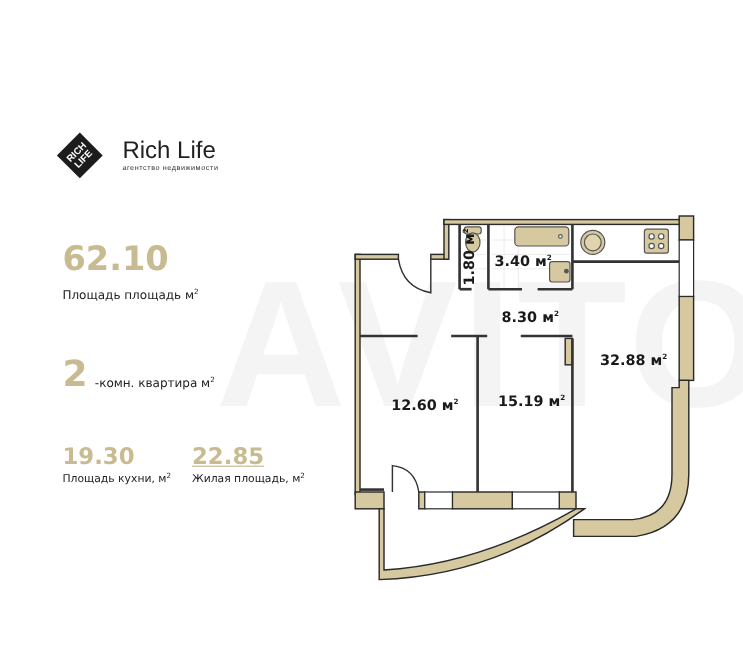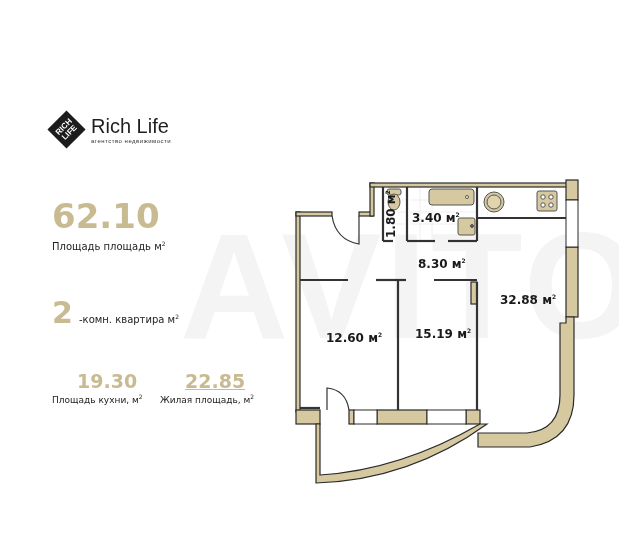--- a/index.html
+++ b/index.html
@@ -2,29 +2,29 @@
 <html><head>
 <meta charset="utf-8">
 <style>
   html, body { margin:0; padding:0; background:#ffffff; }
   body { width:619px; height:540px; position:relative; overflow:hidden; font-family:"DejaVu Sans", sans-serif; color:#1a1a1a; }
   .watermark { position:absolute; left:180px; top:200px; font-family:"Liberation Sans", sans-serif; font-size:150px; font-weight:bold; color:#f4f4f4; letter-spacing:4px; z-index:0; user-select:none; }
   .logo { position:absolute; left:48px; top:111px; display:flex; align-items:center; z-index:2; }
   .logo-mark { width:38px; height:38px; position:relative; }
   .logo-mark .diamond { position:absolute; left:5px; top:5px; width:27px; height:27px; background:#1c1c1c; transform:rotate(45deg); }
   .logo-mark .mtext { position:absolute; left:0; top:0; width:38px; height:38px; display:flex; flex-direction:column; align-items:center; justify-content:center; color:#fff; font-family:"Liberation Sans", sans-serif; font-weight:bold; font-size:8px; line-height:8px; transform:rotate(-45deg); }
-  .logo-text { margin-left:5px; }
+  .logo-text { margin-left:16px; }
   .logo-name { font-family:"Liberation Sans", sans-serif; font-size:20px; line-height:20px; color:#1f1f1f; }
   .logo-sub { font-family:"Liberation Sans", sans-serif; font-size:6px; letter-spacing:0.5px; color:#333; margin-top:2px; }
   .gold { color:#c9bb91; font-family:"DejaVu Sans", sans-serif; font-weight:bold; }
-  .big-area { position:absolute; left:52px; top:201px; font-size:34px; line-height:30px; z-index:2; }
+  .big-area { position:absolute; left:52px; top:201px; font-size:28px; line-height:30px; z-index:2; }
   .lbl { position:absolute; font-size:10px; color:#222; z-index:2; }
   .lbl sup, .room sup { font-size:6px; vertical-align:super; }
   .rooms-num { position:absolute; left:52px; top:296px; font-size:30px; line-height:34px; z-index:2; }
-  .small-num { position:absolute; font-size:19px; line-height:22px; z-index:2;margin-left:25px; }
+  .small-num { position:absolute; font-size:19px; line-height:22px; z-index:2; }
   .plan { position:absolute; left:0; top:0; z-index:1; }
   .room { position:absolute; font-family:"DejaVu Sans", sans-serif; font-size:12px; font-weight:bold; color:#1a1a1a; z-index:3; white-space:nowrap; }
   .room.vert { transform:rotate(-90deg); transform-origin:left top; }
 </style>
 </head>
 <body>
 
 <div class="watermark">AVITO</div>
 
 <div class="logo">

